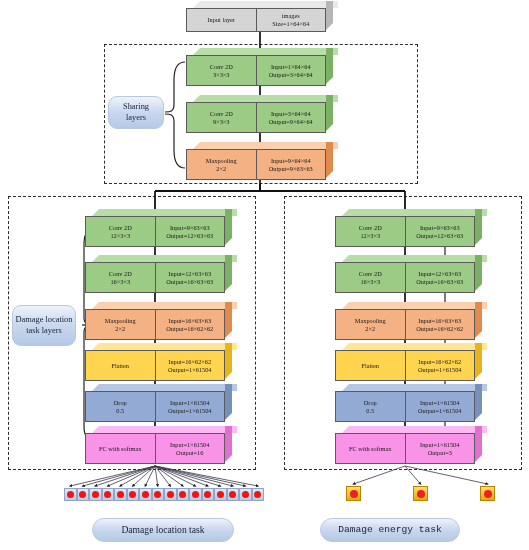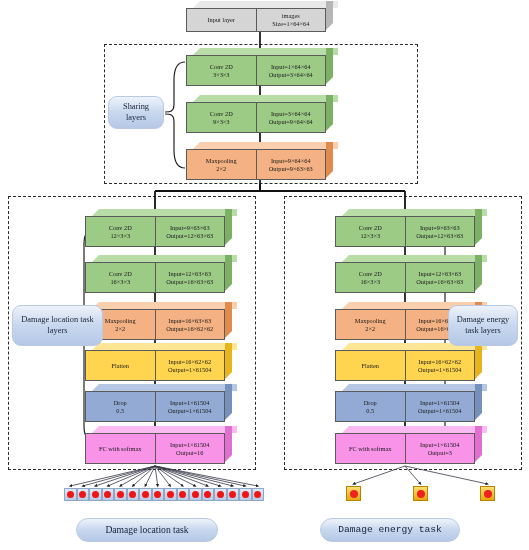--- a/index.html
+++ b/index.html
@@ -274,21 +274,21 @@
   <div class="blk c-pink" style="left:85px;top:433px;width:140px;height:31px;">
     <div class="cell left">
       <span>FC with softmax</span>
     </div>
     <div class="cell">
       <span>Input=1×61504</span>
       <span>Output=16</span>
     </div>
   </div>
 
-  <div class="pill" style="left:12px;top:305px;width:91px;height:41px;">
+  <div class="pill" style="left:12px;top:305px;width:64px;height:41px;">
     <span>Damage location task layers</span>
   </div>
 
   <div class="blk c-green" style="left:335px;top:216px;width:140px;height:31px;">
     <div class="cell left">
       <span>Conv 2D</span>
       <span>12×3×3</span>
     </div>
     <div class="cell">
       <span>Input=9×63×63</span>
@@ -342,23 +342,20 @@
   <div class="blk c-pink" style="left:335px;top:433px;width:140px;height:31px;">
     <div class="cell left">
       <span>FC with softmax</span>
     </div>
     <div class="cell">
       <span>Input=1×61504</span>
       <span>Output=3</span>
     </div>
   </div>
 
-  <div class="pill" style="left:448px;top:305px;width:70px;height:41px;">
-    <span>Damage energy task layers</span>
-  </div>
 
   <svg class="lines top" id="fanout">
       <defs>
         <marker id="fa" markerWidth="5" markerHeight="5" refX="2.6" refY="2.2" orient="auto">
           <path d="M0,0.2 L4.4,2.2 L0,4.2 z" fill="#222"></path>
         </marker>
       </defs>
       <line x1="155" y1="466" x2="70.25" y2="486" stroke="#3a3a4a" stroke-width="0.8" marker-end="url(#fa)"></line>
       <line x1="155" y1="466" x2="82.75" y2="486" stroke="#3a3a4a" stroke-width="0.8" marker-end="url(#fa)"></line>
       <line x1="155" y1="466" x2="95.25" y2="486" stroke="#3a3a4a" stroke-width="0.8" marker-end="url(#fa)"></line>
@@ -436,20 +433,20 @@
         <div class="dot"></div>
       </div>
       <div class="node eng">
         <div class="dot"></div>
       </div>
       <div class="node eng">
         <div class="dot"></div>
       </div>
     </div>
 
-  <div class="pill big" style="left:76px;top:518px;width:142px;height:24px;">
+  <div class="pill big" style="left:92px;top:518px;width:142px;height:24px;">
     <span>Damage location task</span>
   </div>
   <div class="pill big" style="left:320px;top:518px;width:140px;height:24px;font-family:Liberation Mono, monospace;">
     <span>Damage energy task</span>
   </div>
 
 </div>
 
 </body></html>

